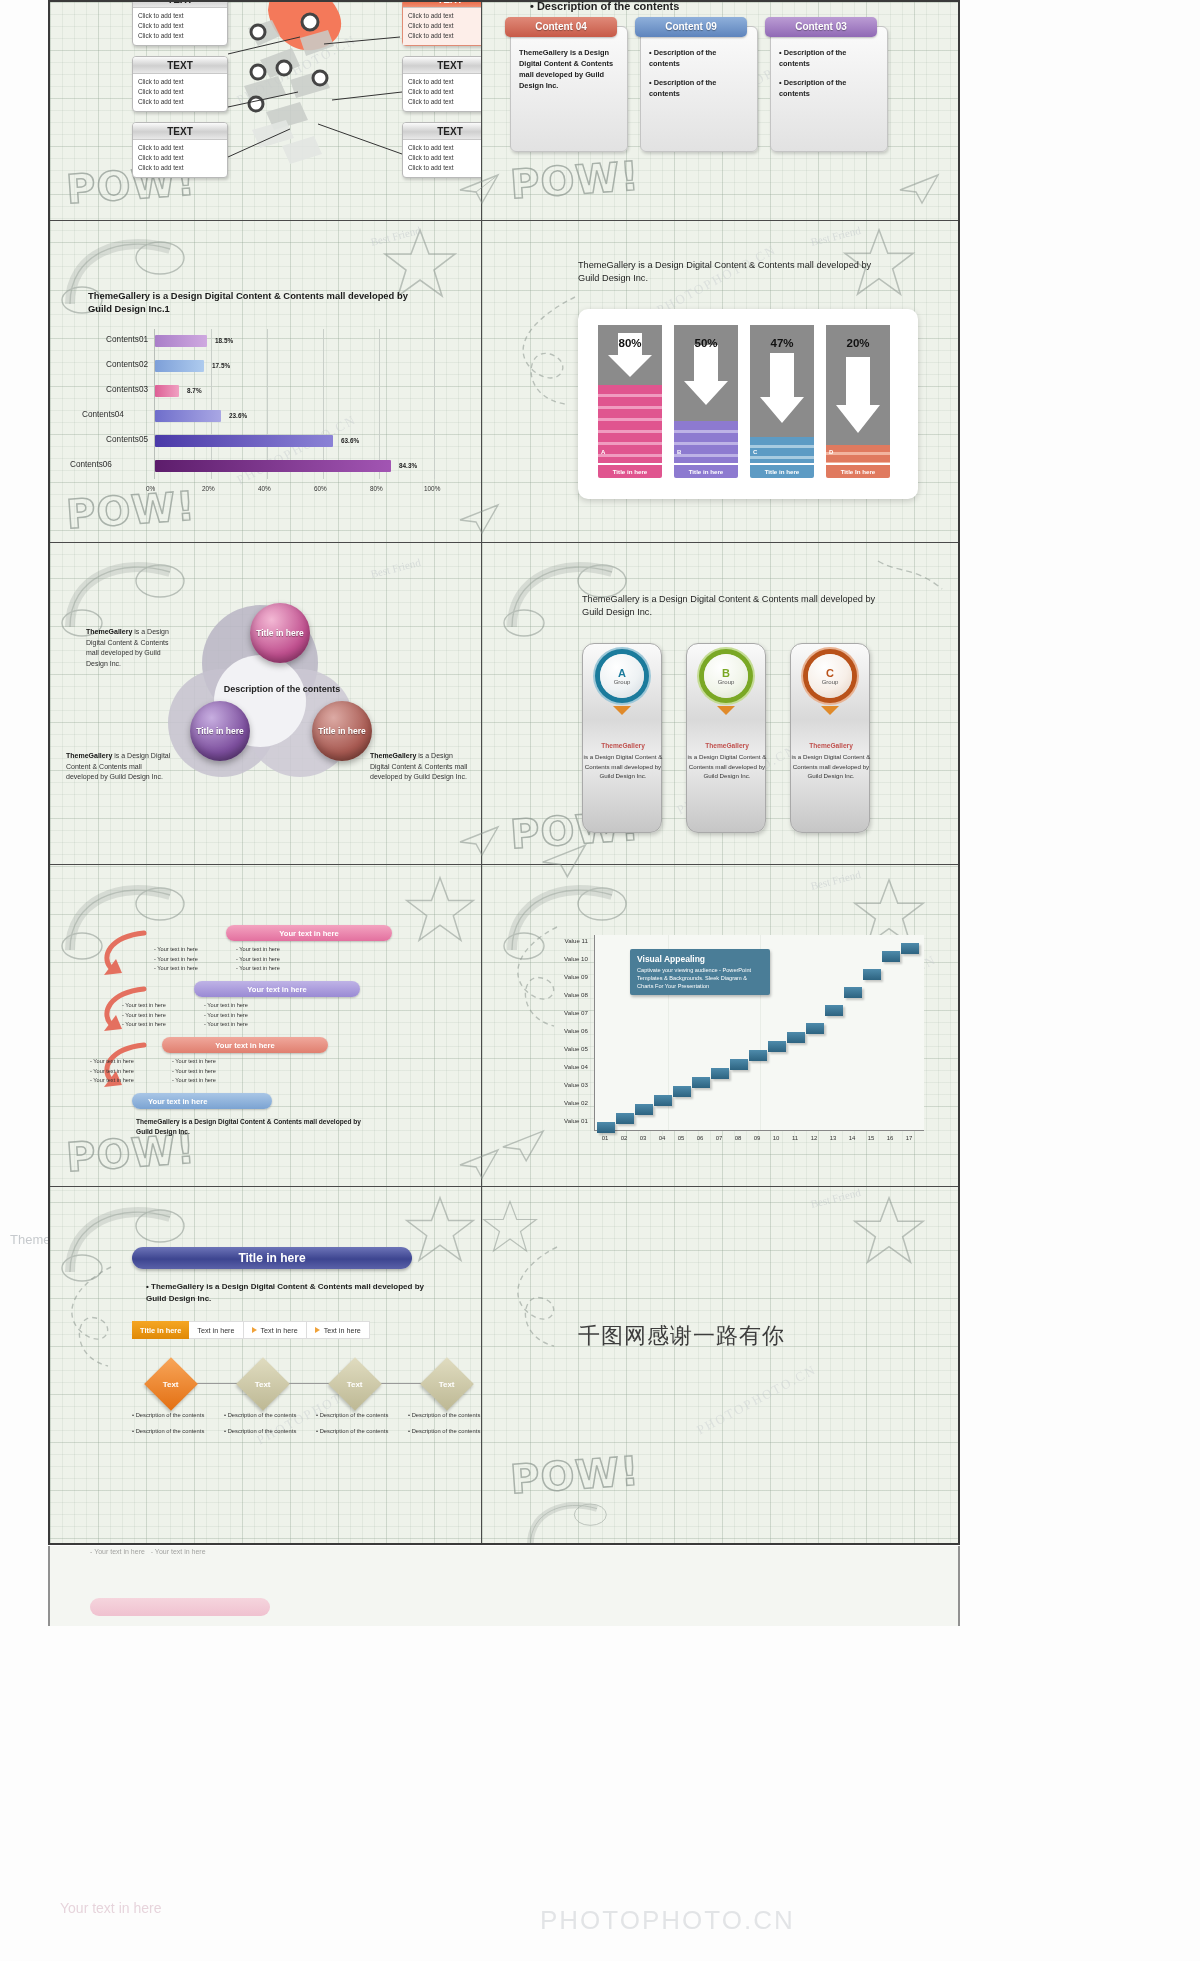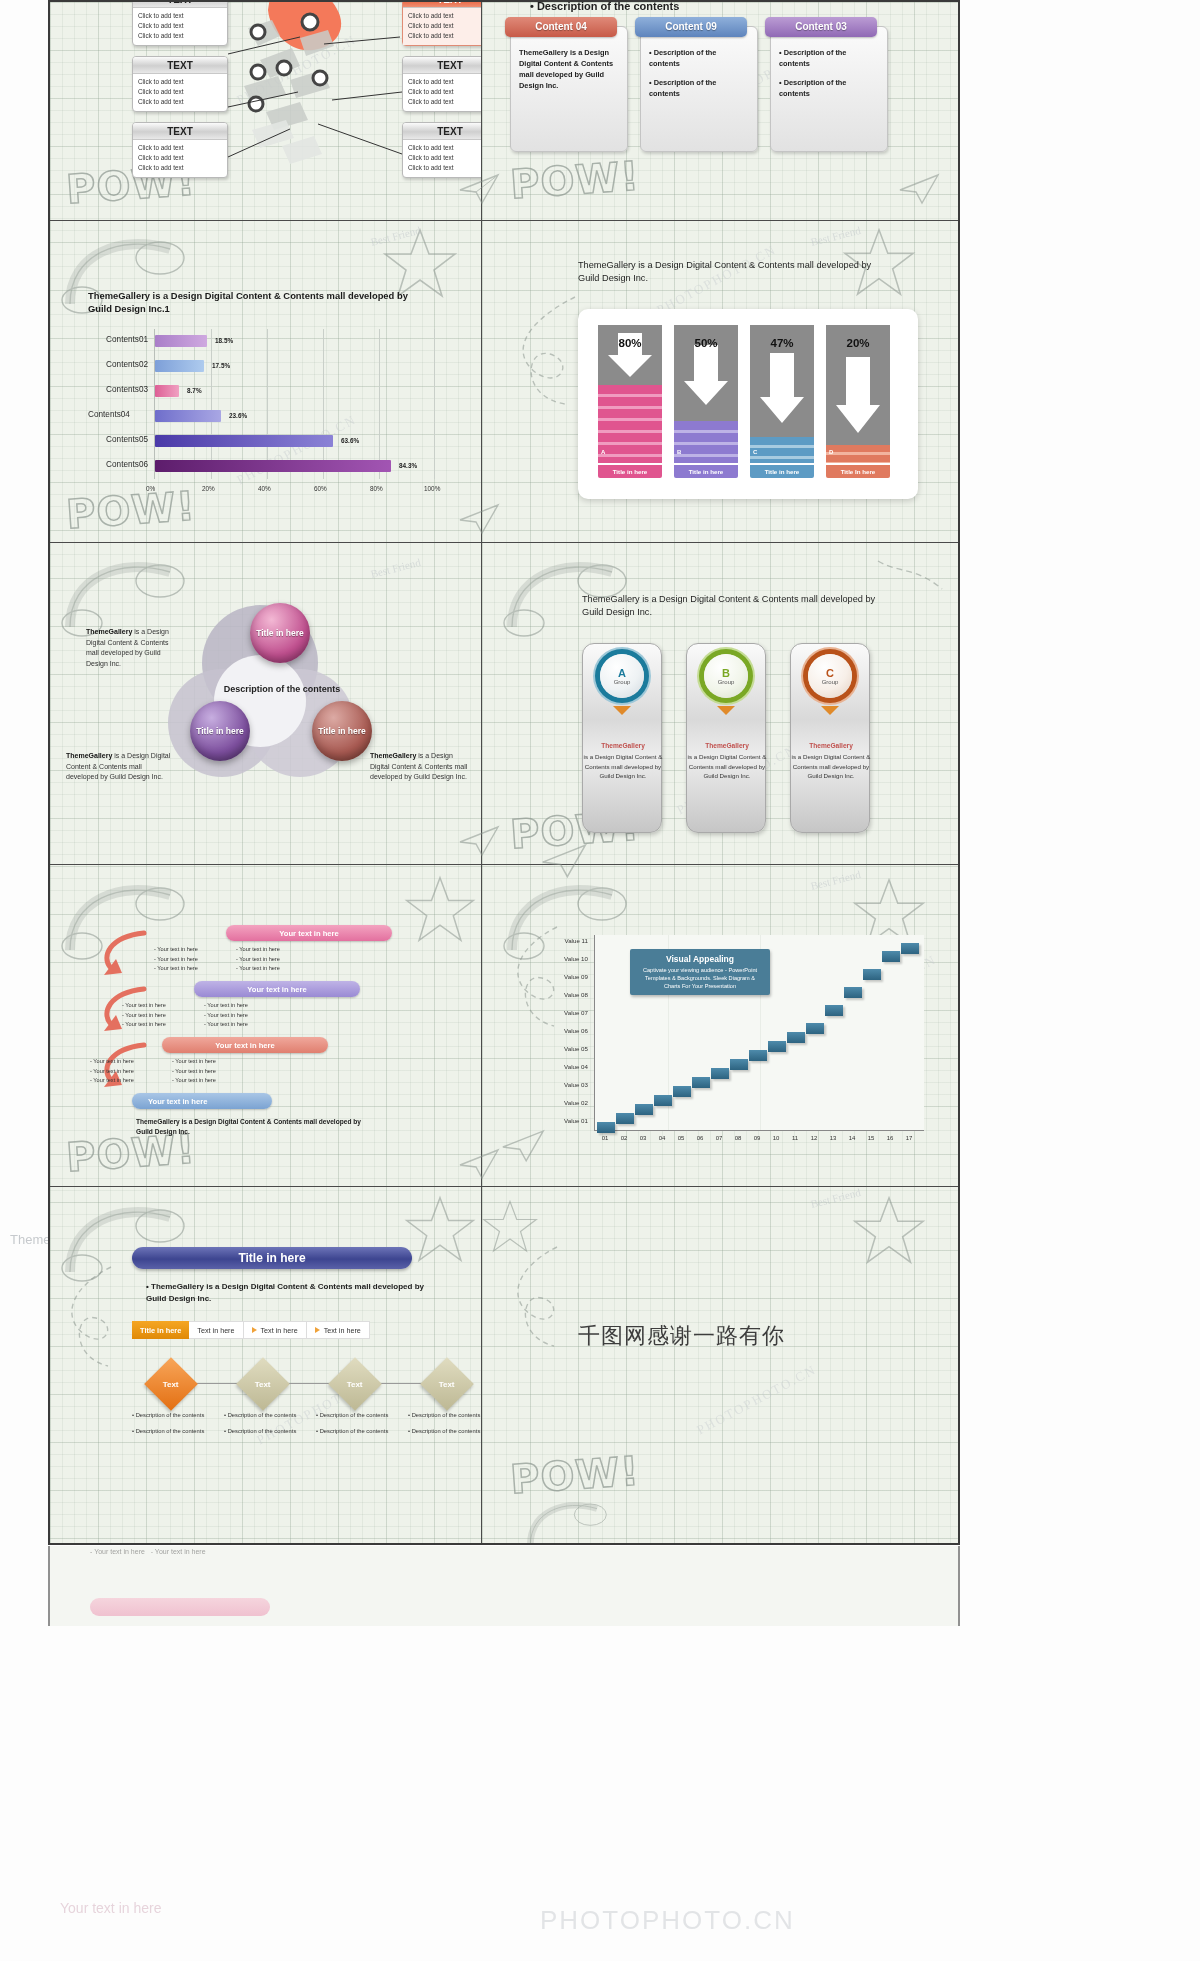--- a/index.html
+++ b/index.html
@@ -570,23 +570,23 @@
         <div class="bc-val" style="left:57px;  top:33px;">17.5%</div>
         <div class="bc-val" style="left:32px;  top:58px;">8.7%</div>
         <div class="bc-val" style="left:74px;  top:83px;">23.6%</div>
         <div class="bc-val" style="left:186px; top:108px;">63.6%</div>
         <div class="bc-val" style="left:244px; top:133px;">84.3%</div>
       </div>
 
       <div style="position:absolute; left:20px; top:114px; width:78px; text-align:right; font-size:8.2px; color:#2b2b2b;">Contents01</div>
       <div style="position:absolute; left:20px; top:139px; width:78px; text-align:right; font-size:8.2px; color:#2b2b2b;">Contents02</div>
       <div style="position:absolute; left:20px; top:164px; width:78px; text-align:right; font-size:8.2px; color:#2b2b2b;">Contents03</div>
-      <div style="position:absolute; left:20px; top:189px; width:78px; text-align:center; font-size:8.2px; color:#2b2b2b;">Contents04</div>
+      <div style="position:absolute; left:32px; top:189px; width:78px; text-align:left; font-size:8.2px; color:#2b2b2b;">Contents04</div>
       <div style="position:absolute; left:20px; top:214px; width:78px; text-align:right; font-size:8.2px; color:#2b2b2b;">Contents05</div>
-      <div style="position:absolute; left:20px; top:239px; width:78px; text-align:right; font-size:8.2px; color:#2b2b2b;">Contents06</div>
+      <div style="position:absolute; left:20px; top:239px; width:78px; text-align:left; font-size:8.2px; color:#2b2b2b;">Contents06</div>
 
       <div class="bc-axis" style="left:96px;  top:264px;">0%</div>
       <div class="bc-axis" style="left:152px; top:264px;">20%</div>
       <div class="bc-axis" style="left:208px; top:264px;">40%</div>
       <div class="bc-axis" style="left:264px; top:264px;">60%</div>
       <div class="bc-axis" style="left:320px; top:264px;">80%</div>
       <div class="bc-axis" style="left:374px; top:264px;">100%</div>
     </div>
 
     <div class="panel" style="left:432px; top:219px; width:480px; height:321px;">
@@ -810,21 +810,21 @@
       <div class="sc-step" style="left:267px; top:185px; width:18px;"></div>
       <div class="sc-step" style="left:286px; top:176px; width:18px;"></div>
       <div class="sc-step" style="left:305px; top:167px; width:18px;"></div>
       <div class="sc-step" style="left:324px; top:158px; width:18px;"></div>
       <div class="sc-step" style="left:343px; top:140px; width:18px;"></div>
       <div class="sc-step" style="left:362px; top:122px; width:18px;"></div>
       <div class="sc-step" style="left:381px; top:104px; width:18px;"></div>
       <div class="sc-step" style="left:400px; top:86px;  width:18px;"></div>
       <div class="sc-step" style="left:419px; top:78px;  width:18px;"></div>
 
-      <div class="sc-callout" style="left:148px; top:84px; width:140px;text-align:center;">
+      <div class="sc-callout" style="left:148px; top:84px; width:140px;">
         <div class="h">Visual Appealing</div>
         <div class="p">Captivate your viewing audience - PowerPoint Templates &amp; Backgrounds. Sleek Diagram &amp; Charts For Your Presentation</div>
       </div>
 
       <div class="sc-x" style="left:116px; top:270px;">01</div>
       <div class="sc-x" style="left:135px; top:270px;">02</div>
       <div class="sc-x" style="left:154px; top:270px;">03</div>
       <div class="sc-x" style="left:173px; top:270px;">04</div>
       <div class="sc-x" style="left:192px; top:270px;">05</div>
       <div class="sc-x" style="left:211px; top:270px;">06</div>

